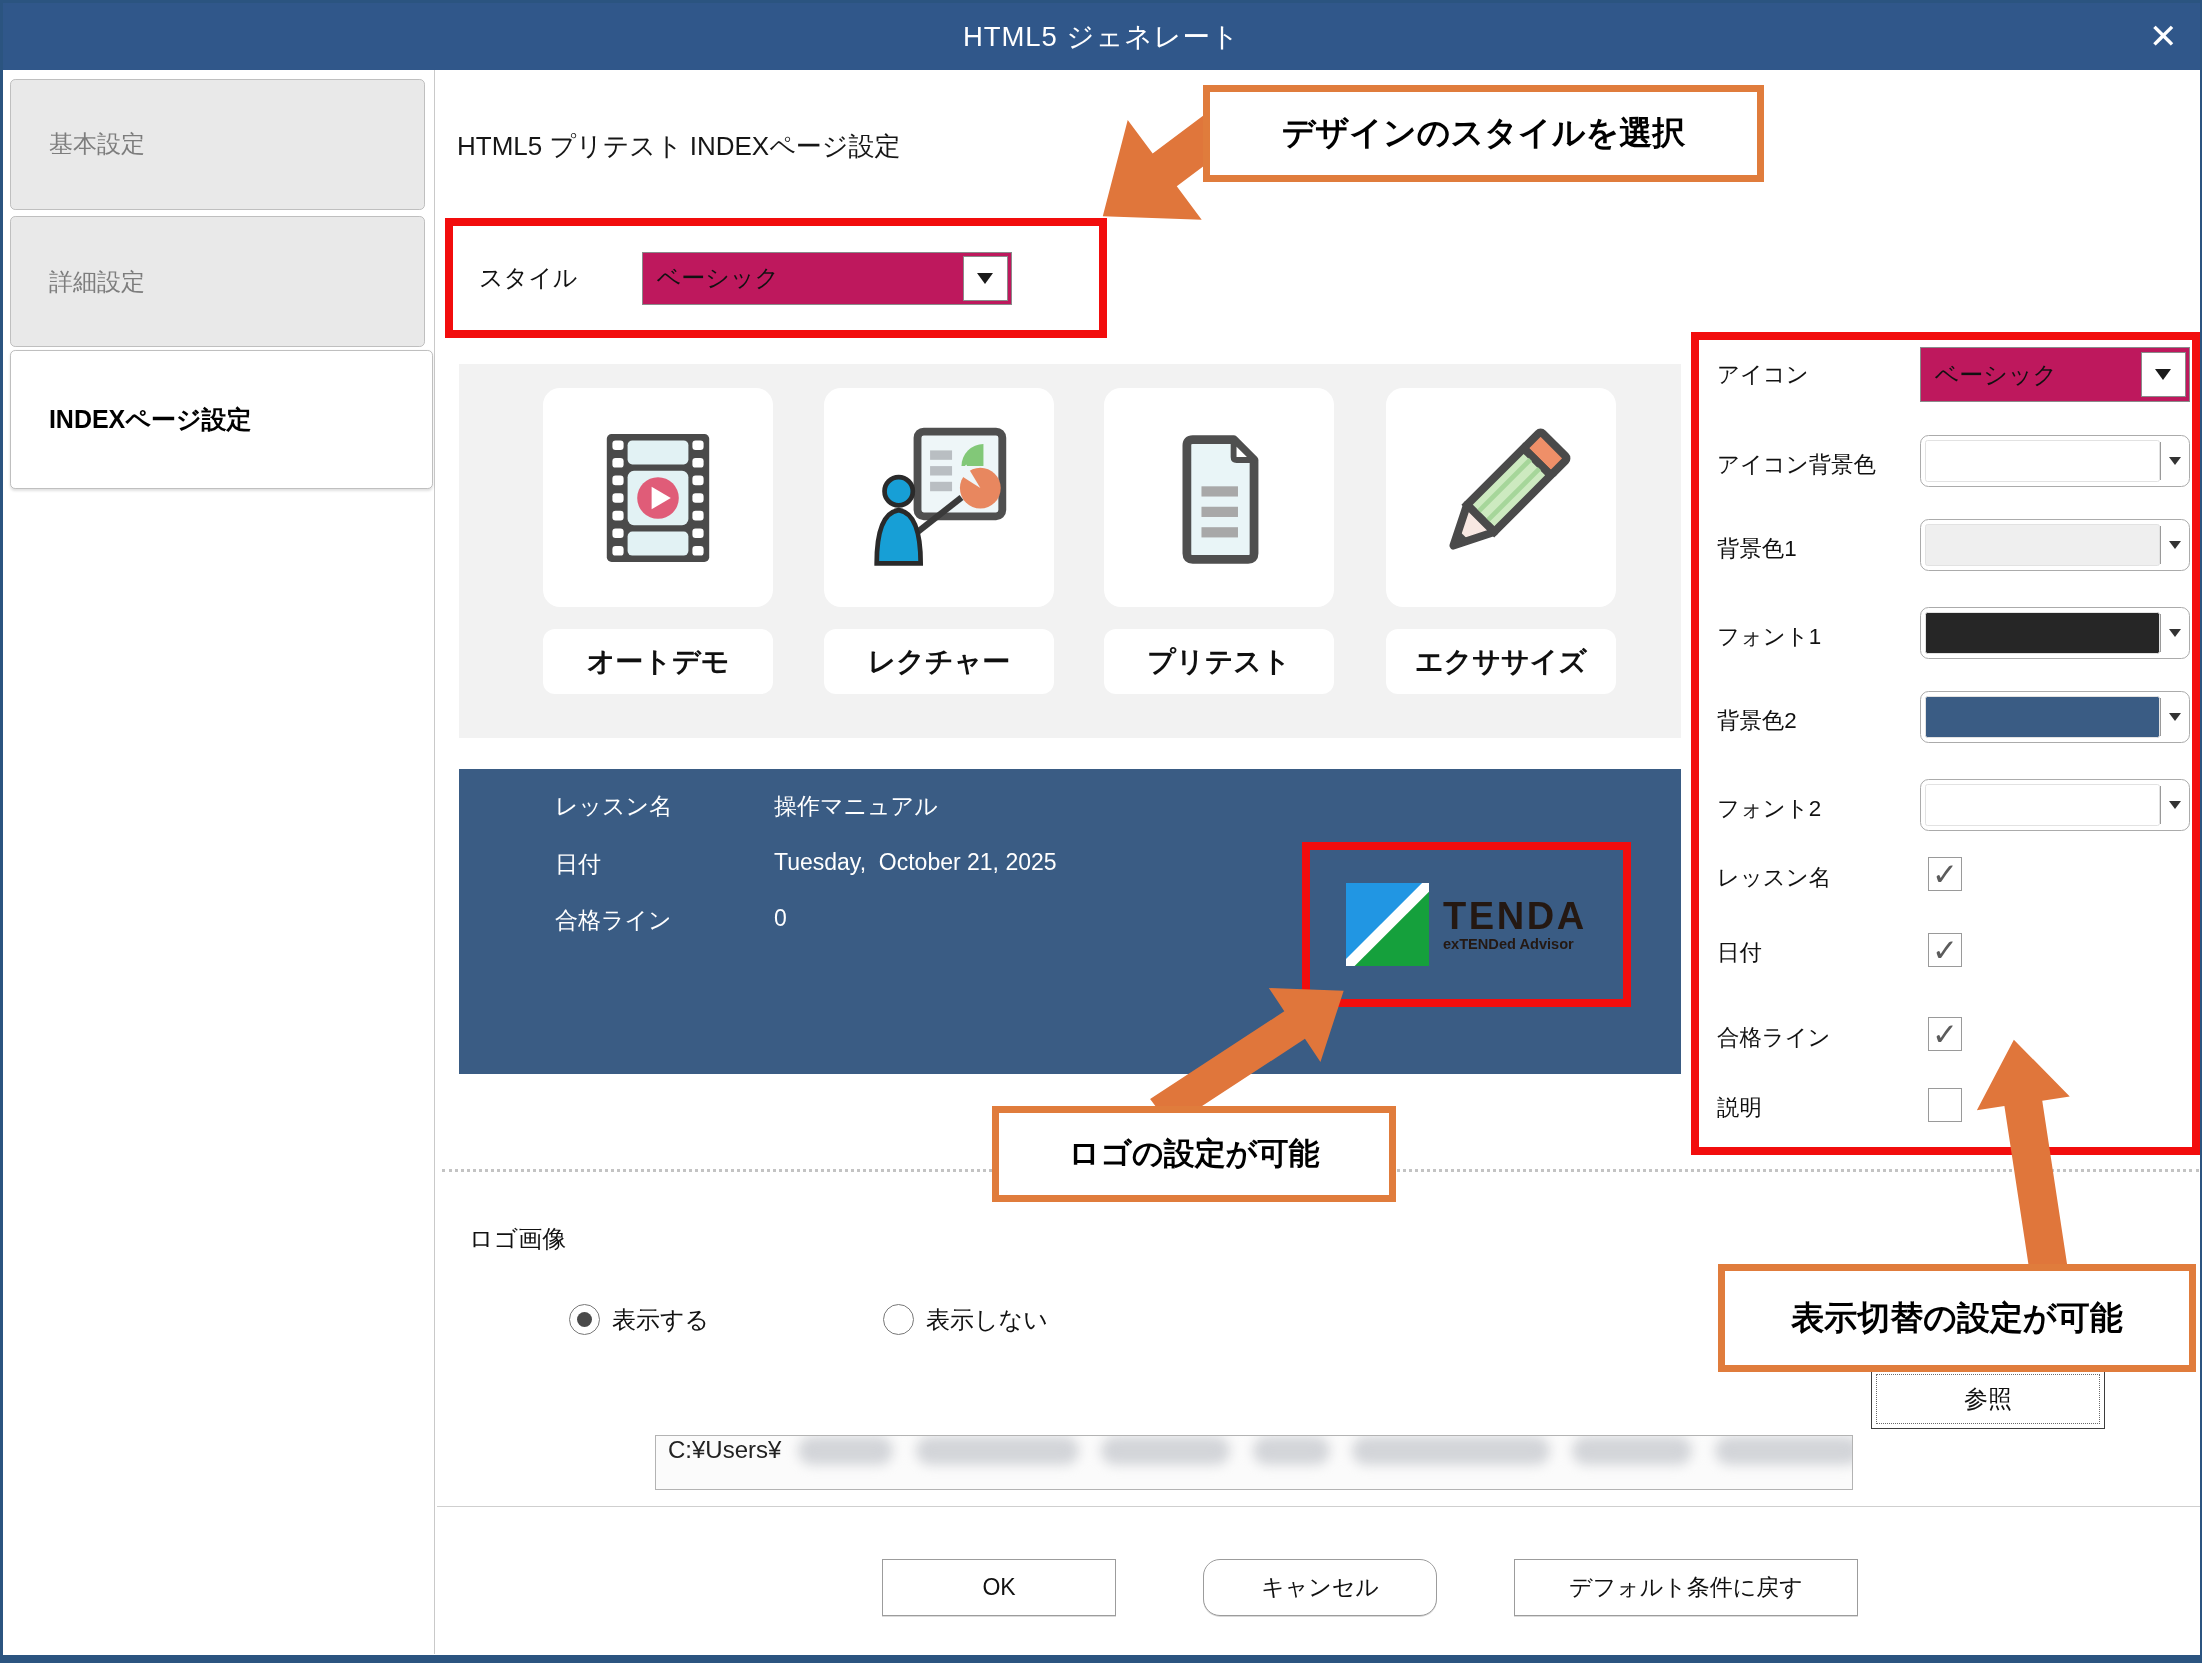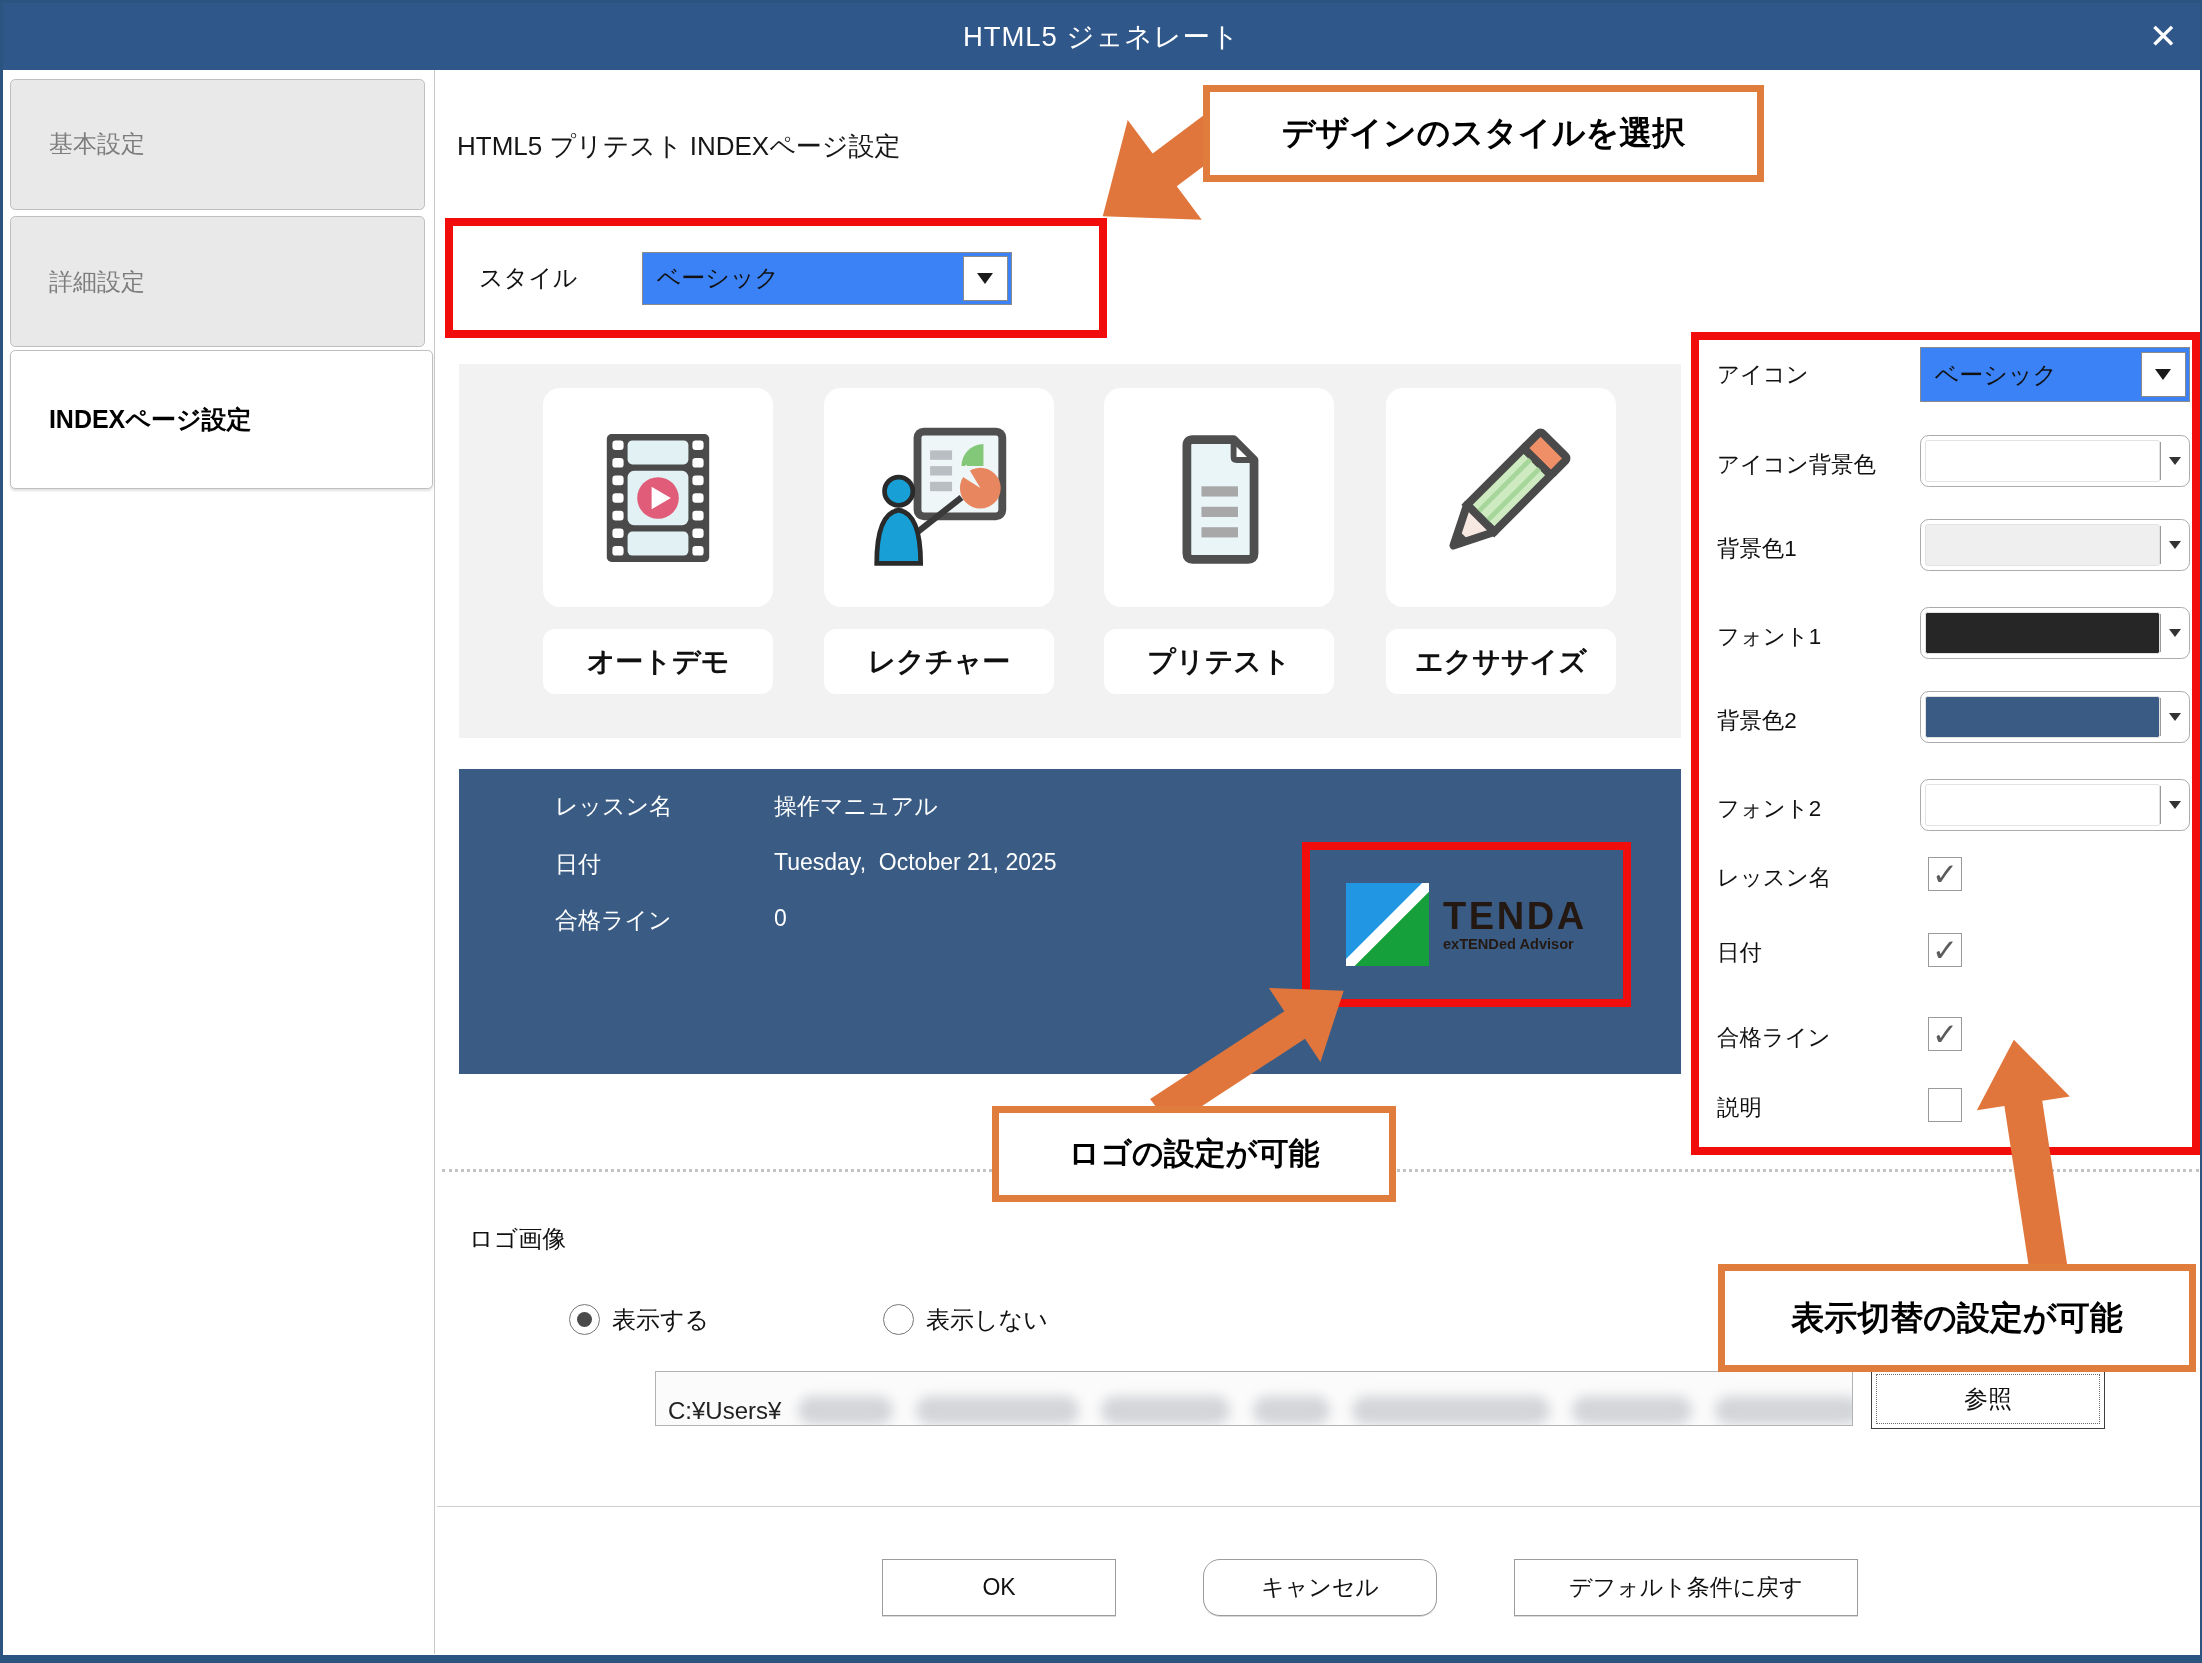--- a/index.html
+++ b/index.html
@@ -26,21 +26,21 @@
 
   
   .page-heading{left:454px;top:126px;font-size:26px;color:#161616;z-index:2;}
 
   
   .red-frame{border:8.6px solid #F20D0D;background:transparent;z-index:4;}
   .style-box{left:442px;top:215px;width:662px;height:120px;display:flex;
              align-items:center;background:#fff;}
   .style-label{margin-left:26px;font-size:24px;color:#111;width:163px;}
 
-  .combo{height:53px;background:#3b82f6;border:0.9px solid #8a8a8a;display:flex;
+  .combo{height:53px;background:#be185d;border:0.9px solid #8a8a8a;display:flex;
          align-items:center;justify-content:space-between;}
   .combo .combo-text{font-size:24px;color:#111;padding-left:13.8px;white-space:nowrap;}
   .combo .combo-btn{width:45px;height:45px;margin-right:3.4px;border:0.9px solid #8a8a8a;
          display:flex;align-items:center;justify-content:center;background:#fff;}
   .caret{width:0;height:0;border-left:8.6px solid transparent;border-right:8.6px solid transparent;
          border-top:11.2px solid #1a1a1a;}
   .caret.small{border-left-width:6.9px;border-right-width:6.9px;border-top-width:8.6px;border-top-color:#333;}
 
   
   .gallery{left:456px;top:361px;width:1222px;height:374px;background:#F2F2F2;z-index:1;}
@@ -84,22 +84,22 @@
   .callout3{left:1715px;top:1261px;width:478px;height:108px;font-size:33px;}
   .arrows{left:0;top:0;width:2203px;height:1663px;z-index:6;pointer-events:none;}
 
   
   .logo-img-label{left:466px;top:1220px;font-size:24px;color:#111;z-index:2;}
   .radio-row{z-index:2;display:flex;align-items:flex-start;gap:12px;}
   .radio{width:31px;height:31px;border-radius:50%;border:1.7px solid #787878;background:#fff;
          display:flex;align-items:center;justify-content:center;}
   .radio .dot{width:15.5px;height:15.5px;border-radius:50%;background:#4a4a4a;}
   .radio-label{font-size:24px;color:#111;}
-  .path-input{left:652px;top:1368px;width:1198px;height:55px;background:#fbfbfb;
-              border:0.9px solid #b3b3b3;display:flex;align-items:flex-end;z-index:2;overflow:hidden;}
+  .path-input{left:652px;top:1432px;width:1198px;height:55px;background:#fbfbfb;
+              border:0.9px solid #b3b3b3;display:flex;align-items:flex-start;z-index:2;overflow:hidden;}
   .path-text{font-size:24px;color:#222;padding-left:12px;white-space:pre;}
   .blur-blobs{display:flex;gap:22.4px;margin-left:17px;filter:blur(6px);}
   .blur-blobs span{display:block;height:29px;border-radius:14.6px;background:#c9ccd1;opacity:.8;}
   .browse-btn{left:1868px;top:1366px;width:234px;height:60px;background:#fff;border:0.9px solid #3d3d3d;
               outline:1.7px dotted #6a6a6a;outline-offset:-6.9px;display:flex;align-items:center;
               justify-content:center;font-size:24px;color:#111;z-index:2;}
 
   
   .footer-btn{top:1556px;height:57px;background:#fff;border:0.9px solid #9c9c9c;
               box-shadow:0 0.9px 0 #d8d8d8;display:flex;align-items:center;justify-content:center;

